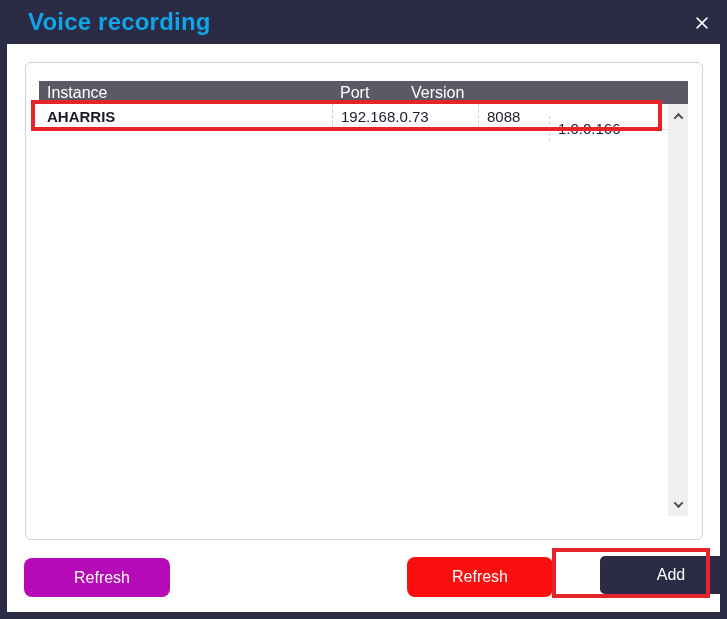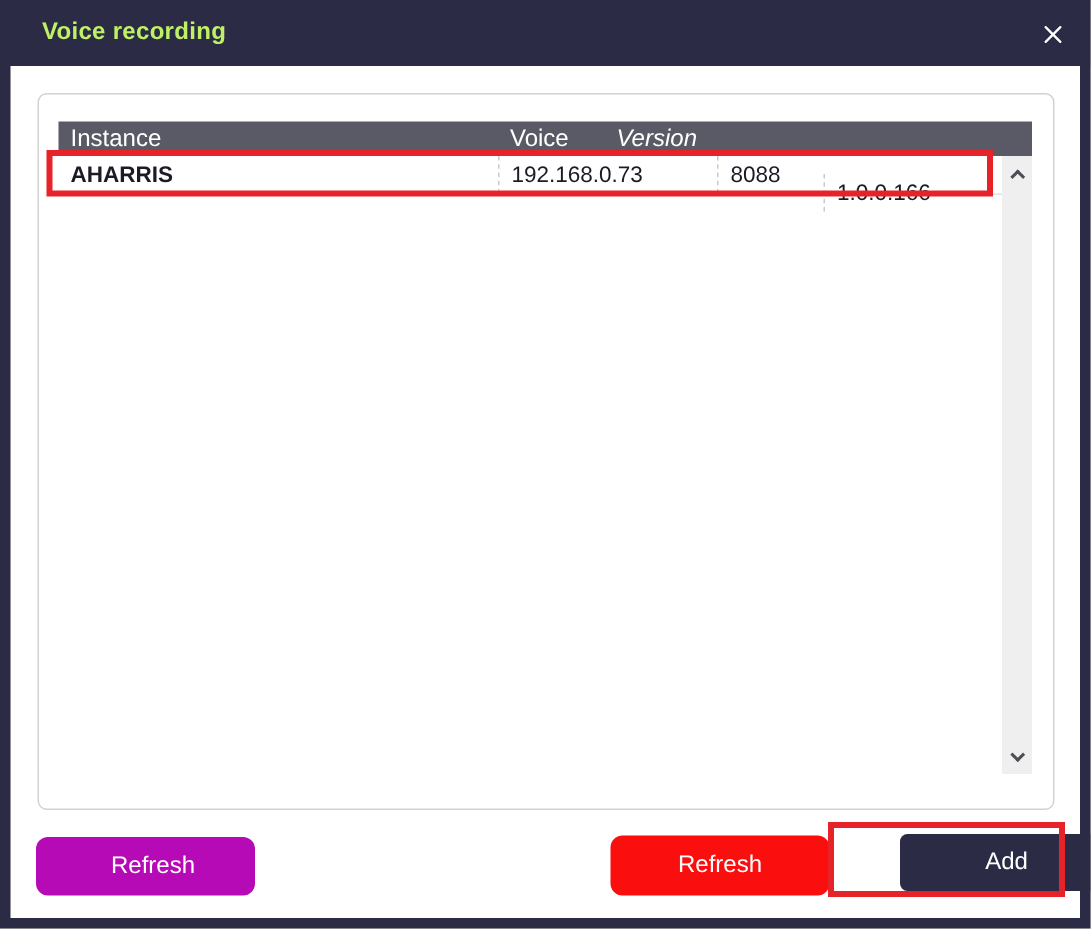--- a/index.html
+++ b/index.html
@@ -6,21 +6,21 @@
   *{box-sizing:border-box;font-family:"Liberation Sans",sans-serif;}
   .dialog{
     position:relative;width:727px;height:619px;background:#2b2b45;overflow:hidden;
   }
   
   .dlg-header{
     position:absolute;left:0;top:0;width:727px;height:44px;background:#2b2b45;
     display:flex;align-items:center;
   }
   .dlg-title{
-    color:#bef264;font-size:16px;font-weight:600;padding-left:28px;letter-spacing:.2px;
+    color:#0ea5e9;font-size:24px;font-weight:600;padding-left:28px;letter-spacing:.2px;
   }
   .close-btn{
     position:absolute;right:12px;top:10px;width:26px;height:26px;
     display:flex;align-items:center;justify-content:center;cursor:pointer;background:transparent;border:none;
   }
   
   .dlg-body{
     position:absolute;left:7px;top:44px;width:713px;height:568px;background:#ffffff;
   }
   
@@ -29,21 +29,21 @@
     border:1px solid #d2d2d2;border-radius:6px;background:#fff;
   }
   .thead{
     position:absolute;left:13px;top:18px;width:649px;height:23px;
     background:#5a5a66;display:flex;align-items:center;color:#ffffff;font-size:16px;
   }
   .th{padding-left:8px;overflow:hidden;white-space:nowrap;}
   .th.c0{width:293px;}
   .th.c1{width:146px;}
   .th.c2{width:71px;}
-  .th.c3{width:139px;font-style:italic;}
+  .th.c3{width:139px;}
   .trow{
     position:absolute;left:13px;top:41px;width:629px;height:26px;
     background:#ffffff;display:flex;align-items:center;color:#1b1b28;font-size:15px;
     border-bottom:1px solid #e2e2e2;
   }
   .td{padding-left:8px;height:100%;display:flex;align-items:center;overflow:hidden;white-space:nowrap;}
   .td.c0{width:293px;font-weight:bold;}
   .td.c1{width:146px;border-left:1px dashed #c9c9c9;}
   .td.c2{width:71px;border-left:1px dashed #c9c9c9;}
   .td.c3{width:119px;border-left:1px dashed #c9c9c9;margin-top:24px;}
@@ -86,21 +86,21 @@
       </svg>
     </button>
   </div>
 
   <div class="dlg-body">
 
     <div class="table-container">
 
       <div class="thead">
         <div class="th c0">Instance</div>
-        <div class="th c2">Voice</div>
+        <div class="th c2">Port</div>
         <div class="th c3">Version</div>
       </div>
 
       <div class="trow">
         <div class="td c0">AHARRIS</div>
         <div class="td c1">192.168.0.73</div>
         <div class="td c2">8088</div>
         <div class="td c3">1.0.0.166</div>
       </div>
 

